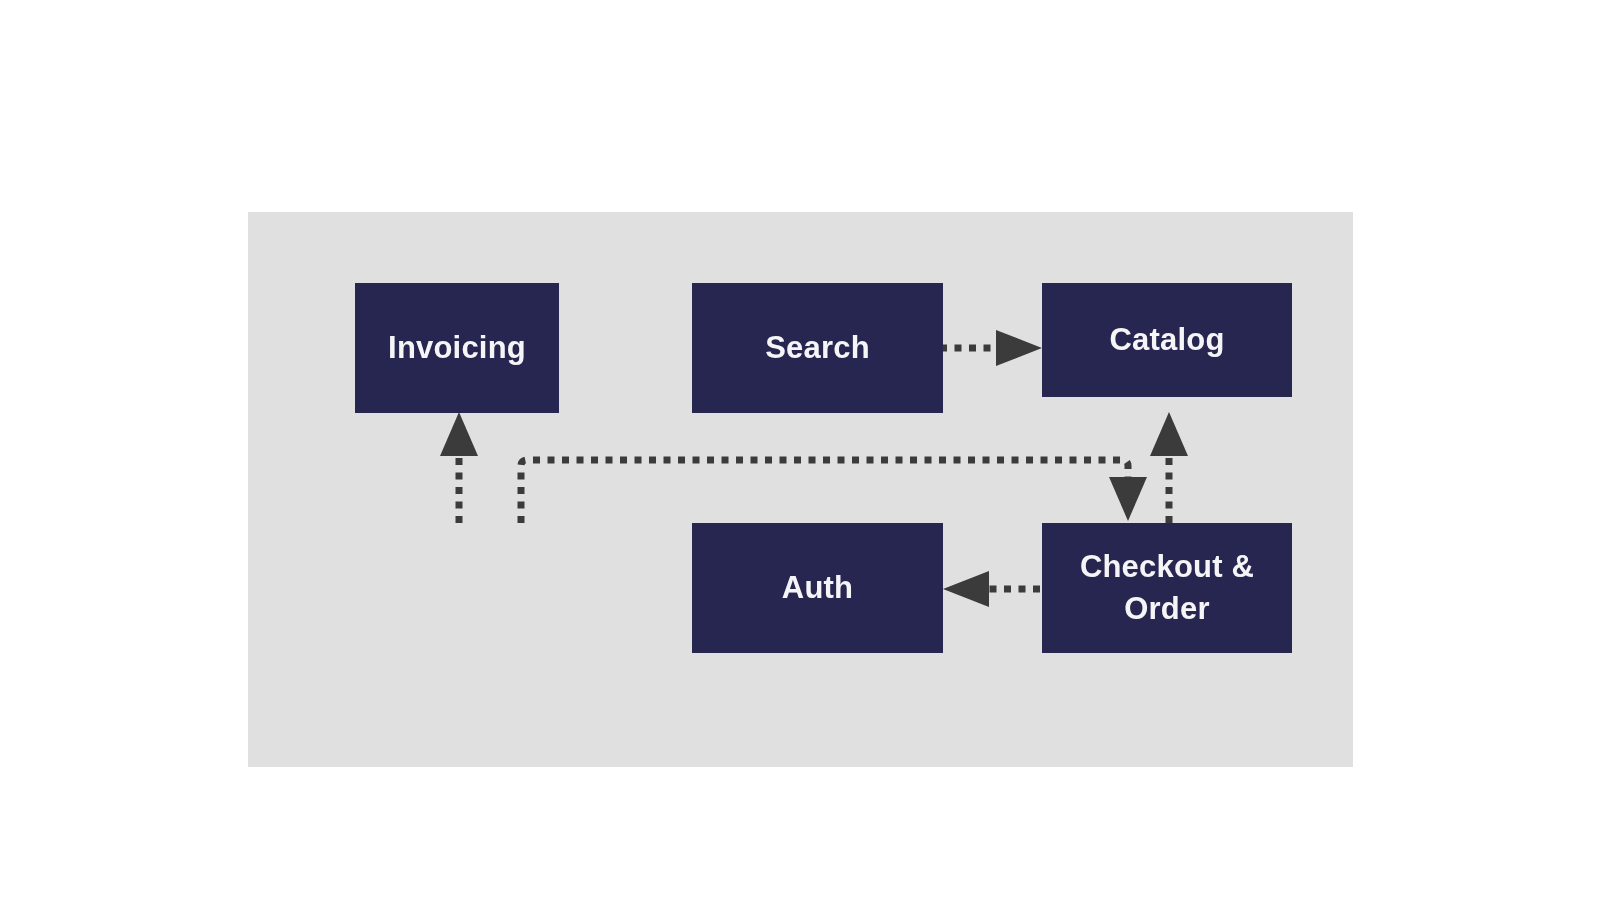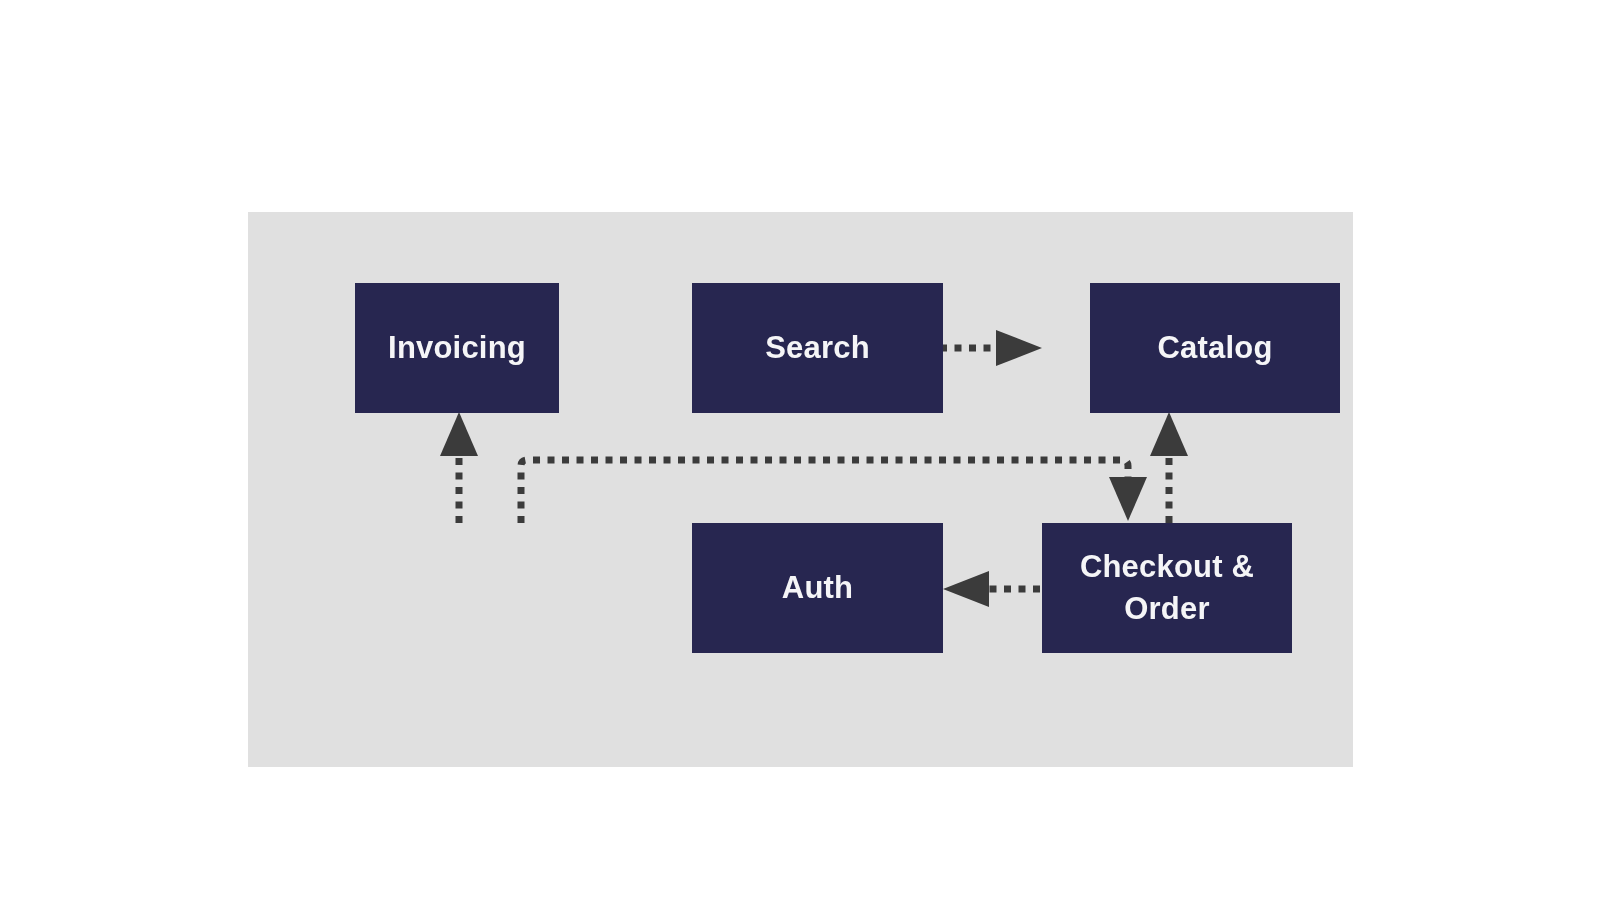--- a/index.html
+++ b/index.html
@@ -96,21 +96,21 @@
   </svg>
 
   <div class="node" style="left:355px; top:283px; width:204px; height:130px;">
     <span class="node-label">Invoicing</span>
   </div>
 
   <div class="node" style="left:692px; top:283px; width:251px; height:130px;">
     <span class="node-label">Search</span>
   </div>
 
-  <div class="node" style="left:1042px; top:283px; width:250px; height:130px;margin-left:48px;">
+  <div class="node" style="left:1042px; top:283px; width:250px; height:114px;">
     <span class="node-label">Catalog</span>
   </div>
 
 
   <div class="node" style="left:692px; top:523px; width:251px; height:130px;align-items:center;">
     <span class="node-label">Auth</span>
   </div>
 
   <div class="node" style="left:1042px; top:523px; width:250px; height:130px;">
     <span class="node-label">Checkout &amp;

